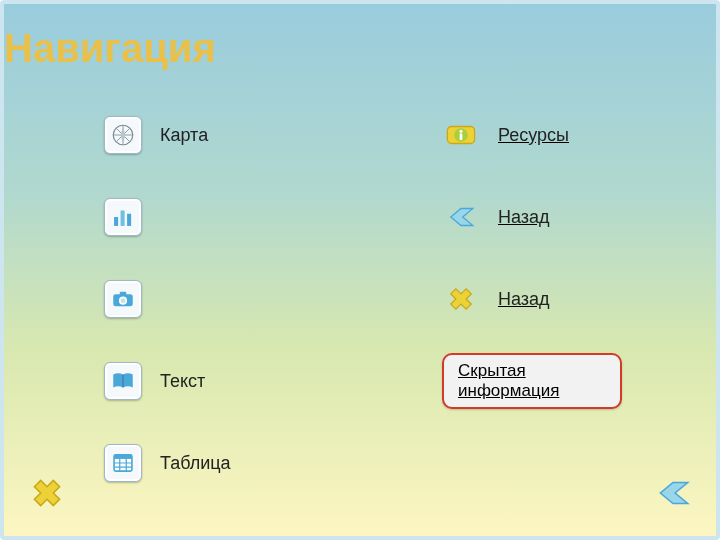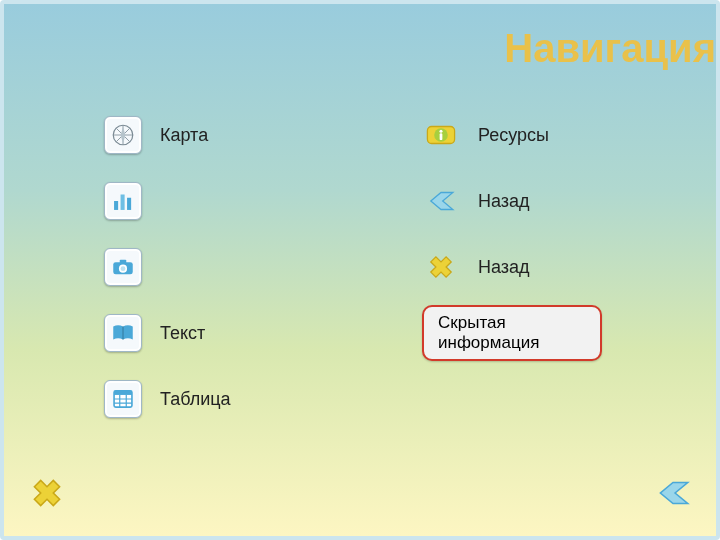--- a/index.html
+++ b/index.html
@@ -5,26 +5,26 @@
   * { box-sizing: border-box; margin: 0; padding: 0; }
   html, body { width: 720px; height: 540px; overflow: hidden; font-family: Arial, sans-serif; }
   .slide {
     width: 720px; height: 540px; position: relative;
     background: linear-gradient(to bottom, #99ccdd 0%, #b0d8cf 35%, #d8e8b0 65%, #fdf6c2 100%);
     border: 4px solid #cce5ee;
     border-radius: 4px;
   }
   .title {
     position: absolute; top: 22px; left: 0; width: 100%;
-    text-align: right; font-size: 40px; font-weight: bold;
+    text-align: left; font-size: 40px; font-weight: bold;
     color: #e9c14a;
   }
-  .col { position: absolute; display: flex; flex-direction: column; gap: 24px; }
+  .col { position: absolute; display: flex; flex-direction: column; gap: 40px; }
   .col-left  { top: 110px; left: 100px; }
-  .col-right { top: 110px; left: 418px; }
+  .col-right { top: 110px; left: 438px; text-decoration: underline; }
 
   .row { display: flex; align-items: center; gap: 18px; height: 42px; }
   .row .label { font-size: 18px; color: #222; }
 
   .iconbox {
     width: 38px; height: 38px; border-radius: 6px;
     background: #f5f9fc;
     border: 1px solid #9fb7c6;
     box-shadow: inset 0 0 0 2px #fff, 0 1px 2px rgba(0,0,0,.25);
     display: flex; align-items: center; justify-content: center;

